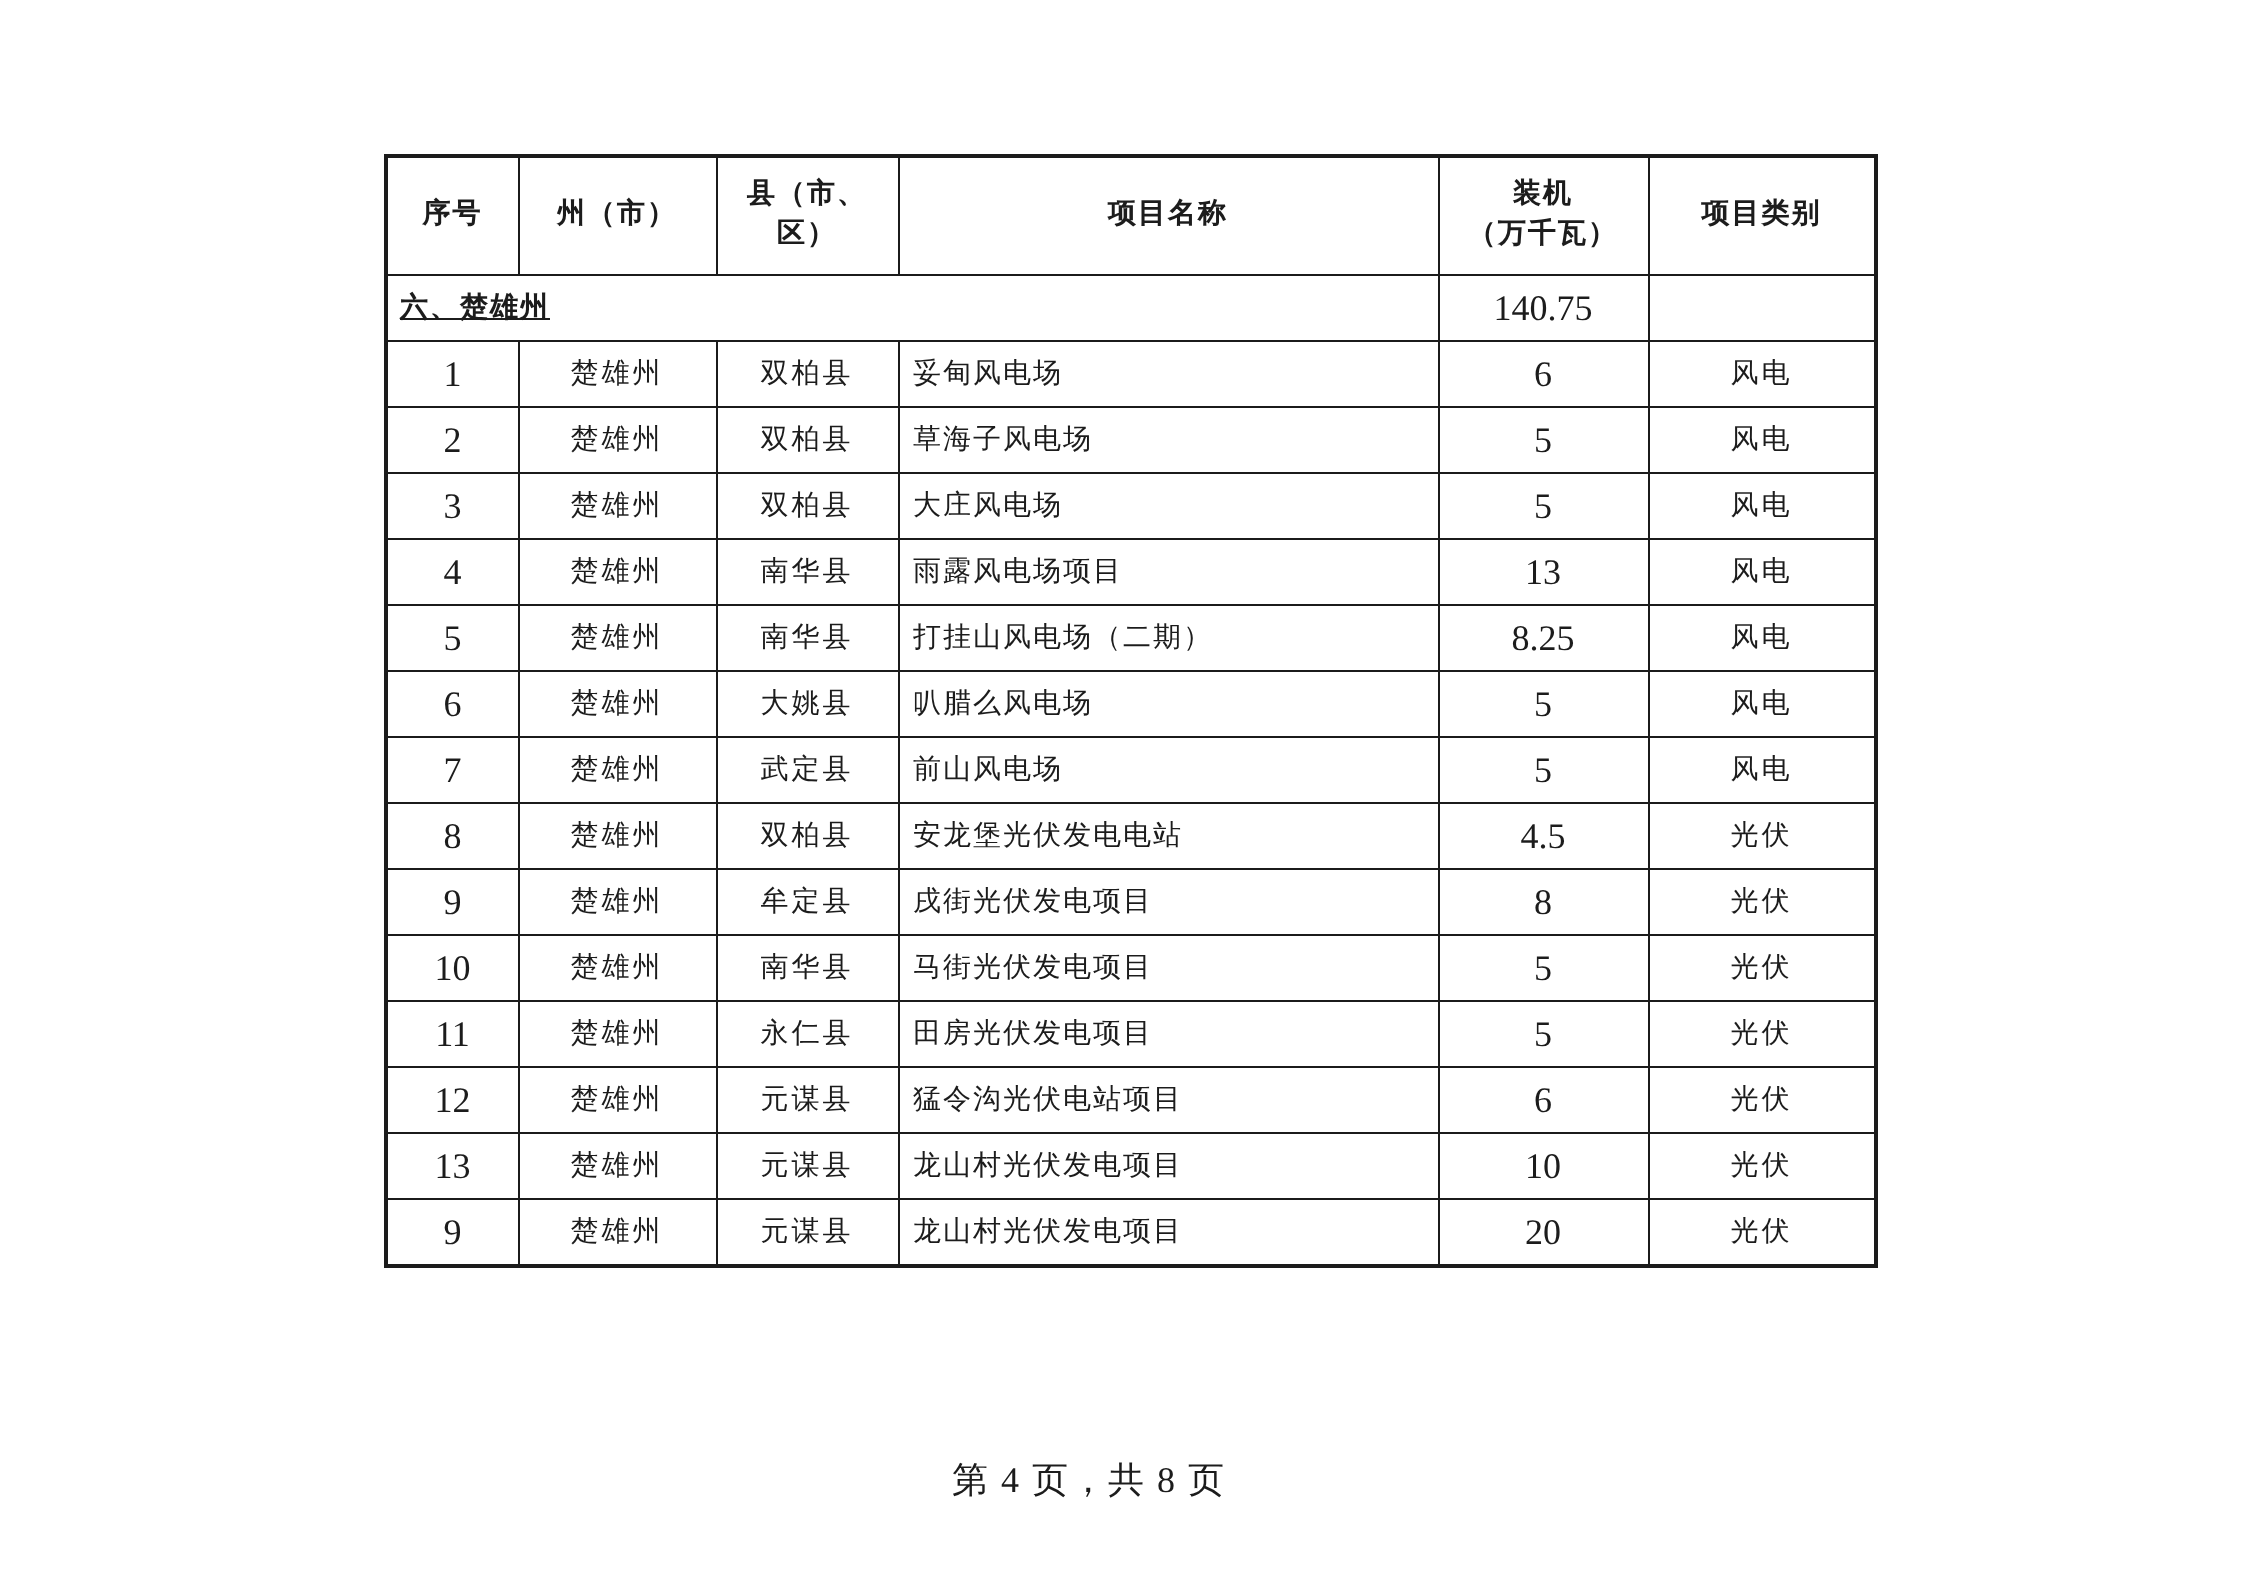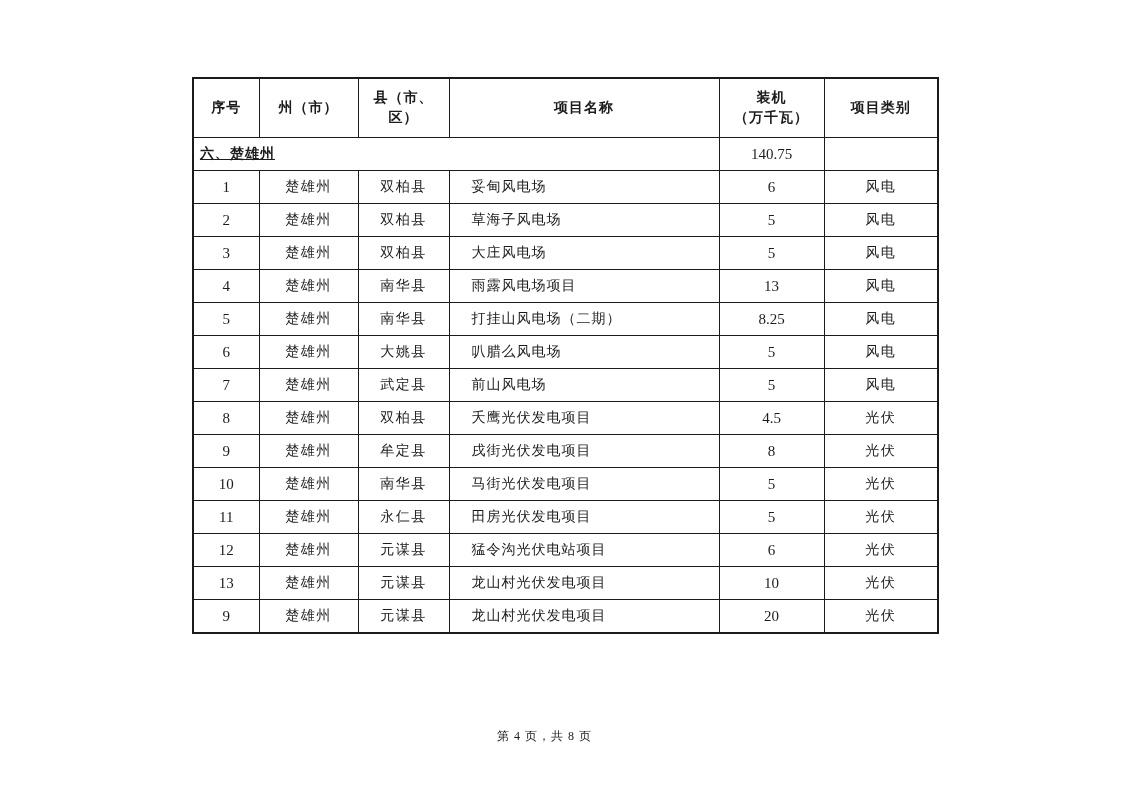--- a/index.html
+++ b/index.html
@@ -49,41 +49,41 @@
   table.doc-table td {
     font-size: 14px;
     text-align: center;
     height: 32px;
     padding: 0 4px;
     letter-spacing: 1.5px;
     white-space: nowrap;
   }
   table.doc-table td.name {
     text-align: left;
-    padding-left: 22px;
+    padding-left: 7px;
     letter-spacing: 1px;
   }
   table.doc-table td.num {
     letter-spacing: 0;
-    font-size: 15px;
+    font-size: 18px;
   }
   table.doc-table td.section-label {
     text-align: left;
     font-weight: bold;
     padding-left: 6px;
     letter-spacing: 1px;
     text-decoration: underline;
   }
   .page-footer {
     position: absolute;
     top: 728px;
     left: 0;
     width: 1089px;
     text-align: center;
-    font-size: 12px;
+    font-size: 18px;
     letter-spacing: 1px;
     color: #1c1c1c;
   }
 </style>
 </head>
 <body>
 
 <div class="page">
 
   <table class="doc-table">
@@ -167,21 +167,21 @@
           <td>楚雄州</td>
           <td>武定县</td>
           <td class="name">前山风电场</td>
           <td class="num">5</td>
           <td>风电</td>
         </tr>
         <tr>
           <td class="num">8</td>
           <td>楚雄州</td>
           <td>双柏县</td>
-          <td class="name">夭鹰光伏发电项目</td>
+          <td class="name">安龙堡光伏发电电站</td>
           <td class="num">4.5</td>
           <td>光伏</td>
         </tr>
         <tr>
           <td class="num">9</td>
           <td>楚雄州</td>
           <td>牟定县</td>
           <td class="name">戌街光伏发电项目</td>
           <td class="num">8</td>
           <td>光伏</td>

